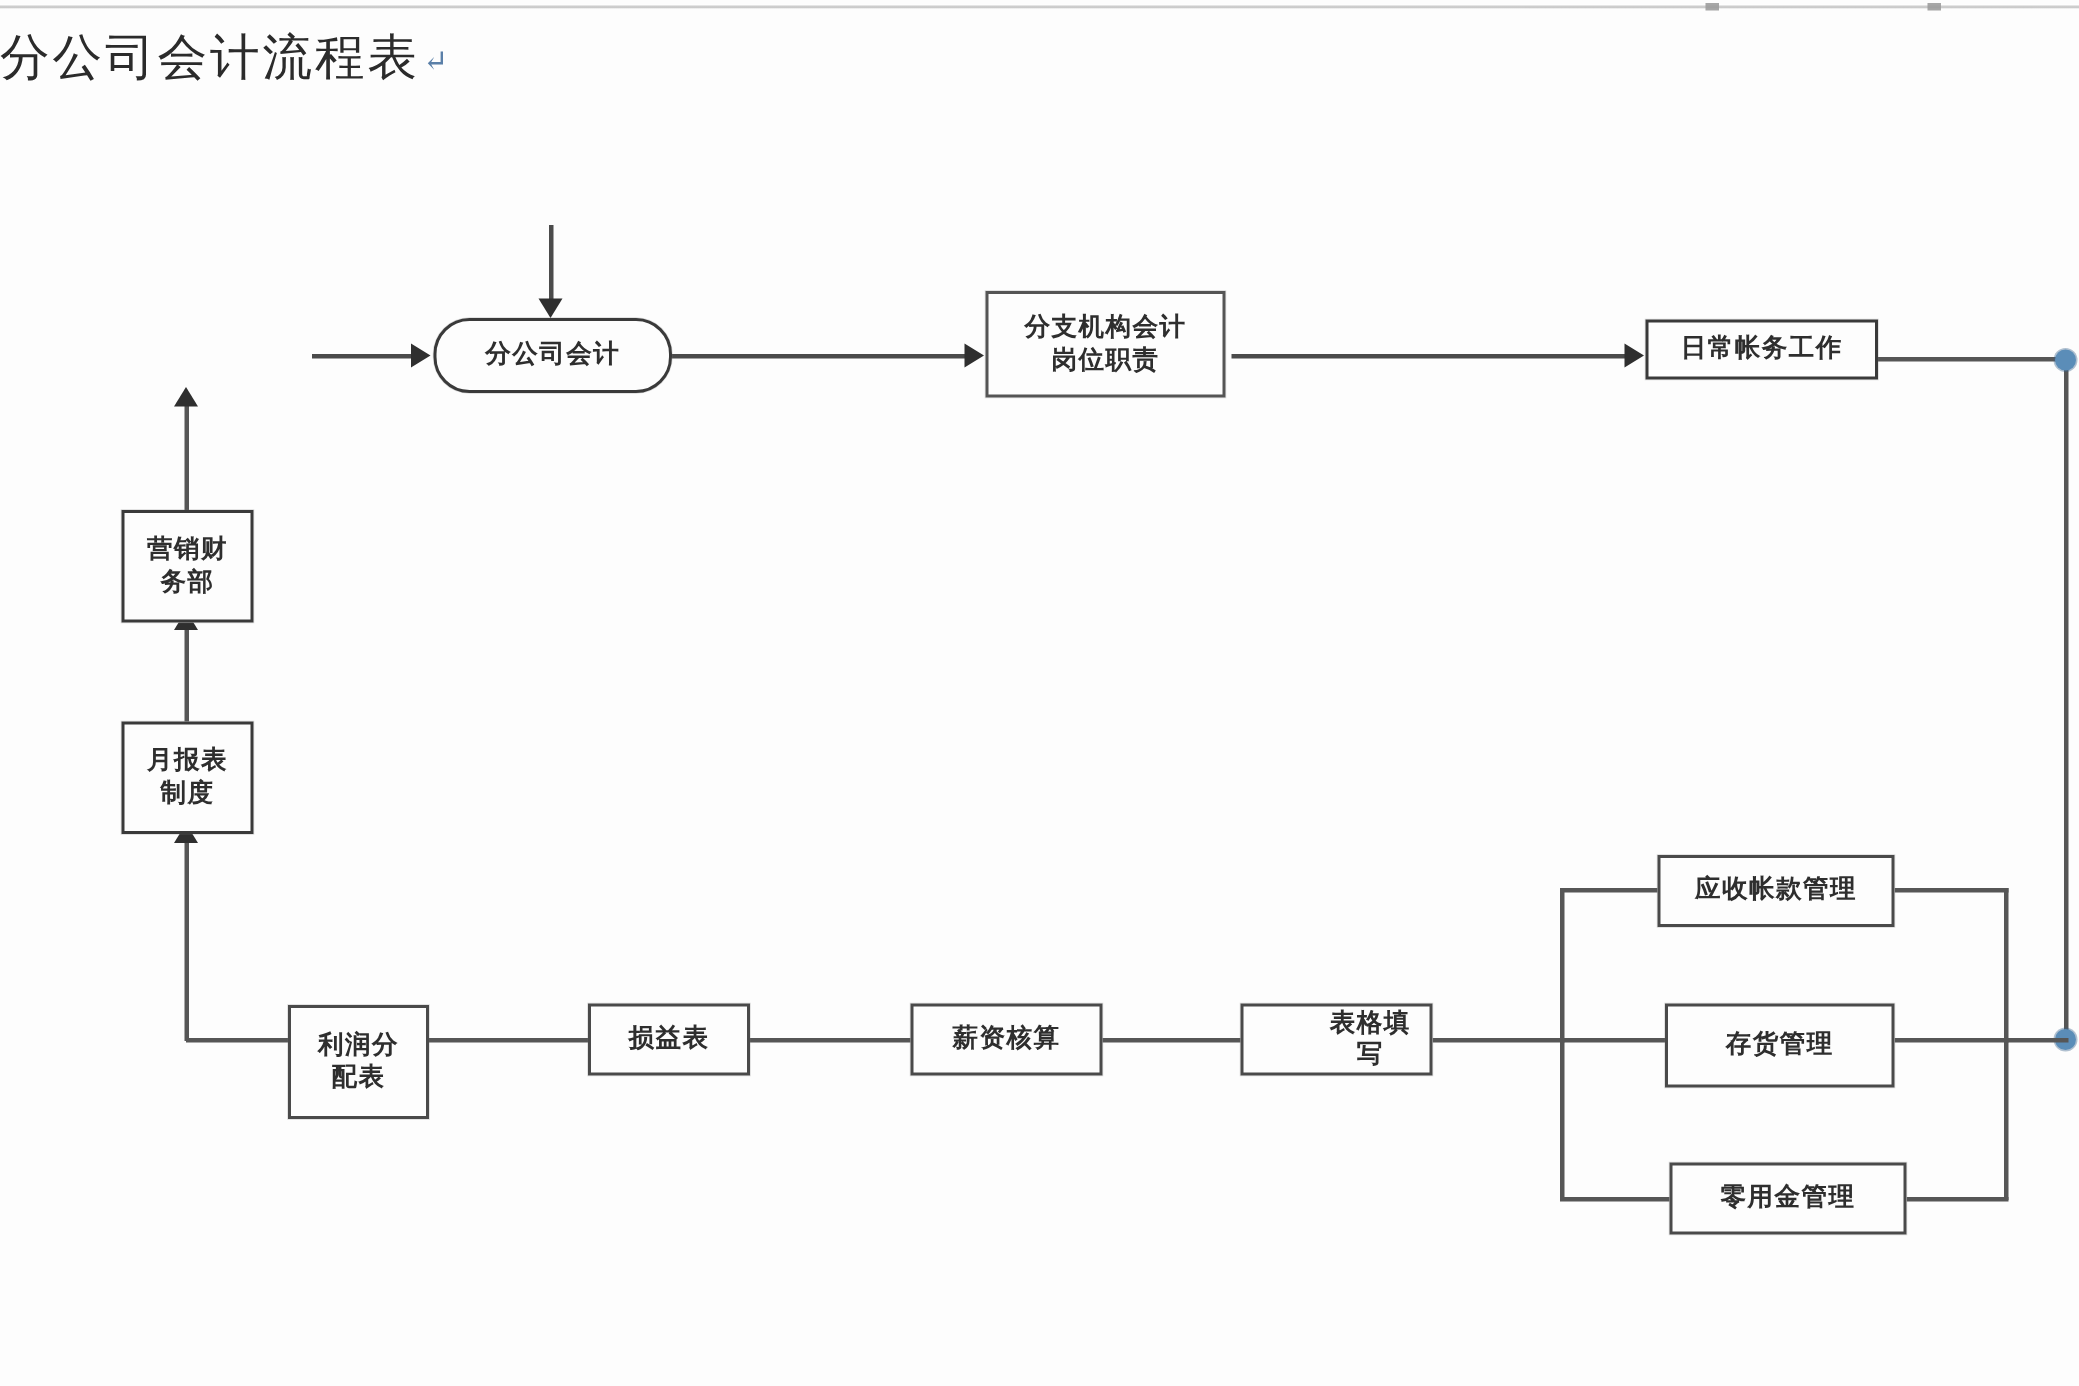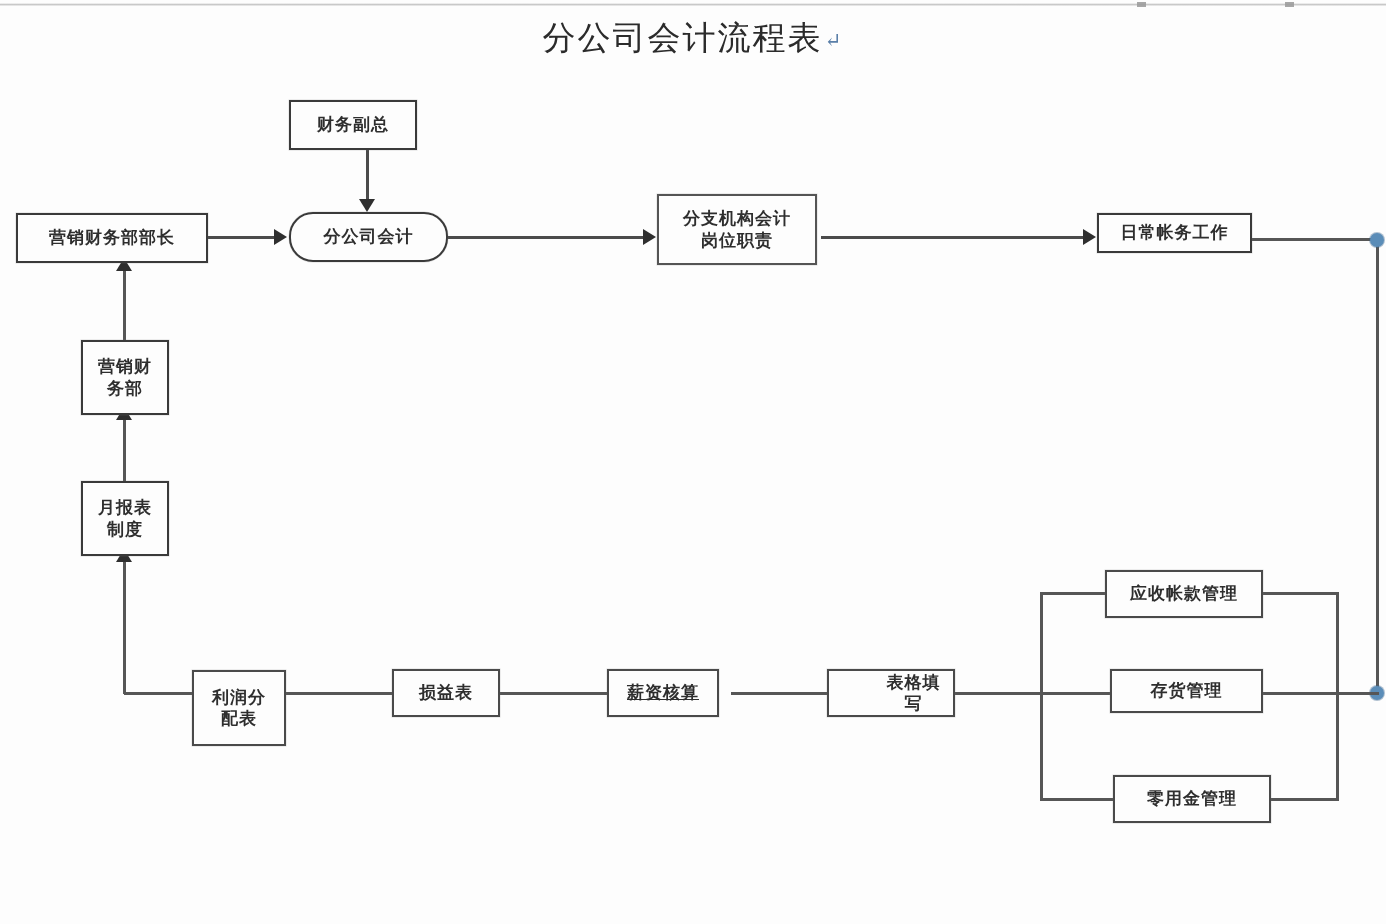--- a/index.html
+++ b/index.html
@@ -35,21 +35,20 @@
     height: 5px;
     background: #8d8d8d;
     opacity: .9;
   }
 
   #title {
     position: absolute;
     left: 0;
     top: 16px;
     width: 1386px;
-    text-align: center;
     font-family: "DejaVu Serif", "Liberation Serif", serif;
     font-size: 33px;
     font-weight: 500;
     color: #2b2b2b;
     letter-spacing: 2px;
     white-space: nowrap;
   }
   #title .pilcrow {
     font-size: 20px;
     color: #5a7fa8;
@@ -169,27 +168,21 @@
   <div class="hline light" style="left:124px; top:692px; width:70px;"></div>
   <div class="vline light" style="left:123px; top:560px; height:134px;"></div>
   <div class="arrow-u" style="left:116px; top:549px;"></div>
 
   <div class="vline light" style="left:123px; top:418px; height:66px;"></div>
   <div class="arrow-u" style="left:116px; top:407px;"></div>
 
   <div class="vline light" style="left:123px; top:266px; height:78px;"></div>
   <div class="arrow-u" style="left:116px; top:258px;"></div>
 
-  <div class="node" style="left:289px; top:100px; width:128px; height:50px;">
-    <span class="lbl">财务副总</span>
-  </div>
-
-  <div class="node" style="left:16px; top:213px; width:192px; height:50px;">
-    <span class="lbl">营销财务部部长</span>
-  </div>
+
 
   <div class="node" style="left:289px; top:212px; width:159px; height:50px;border-radius:24px;">
     <span class="lbl">分公司会计</span>
   </div>
 
   <div class="node soft" style="left:657px; top:194px; width:160px; height:71px;">
     <span class="lbl">分支机构会计
 岗位职责</span>
   </div>
 
@@ -209,33 +202,33 @@
 
   <div class="node thin" style="left:392px; top:669px; width:108px; height:48px;">
     <span class="lbl">损益表</span>
   </div>
 
   <div class="node thin" style="left:192px; top:670px; width:94px; height:76px;">
     <span class="lbl">利润分
 配表</span>
   </div>
 
-  <div class="node thin" style="left:607px; top:669px; width:112px; height:48px;text-decoration:underline;">
+  <div class="node thin" style="left:607px; top:669px; width:128px; height:48px;">
     <span class="lbl">薪资核算</span>
   </div>
 
   <div class="node thin" style="left:827px; top:669px; width:128px; height:48px;padding-left:45px;">
     <span class="lbl">表格填写</span>
   </div>
 
   <div class="node thin" style="left:1105px; top:570px; width:158px; height:48px;">
     <span class="lbl">应收帐款管理</span>
   </div>
 
-  <div class="node thin" style="left:1110px; top:669px; width:153px; height:44px;">
+  <div class="node thin" style="left:1110px; top:669px; width:153px; height:56px;">
     <span class="lbl">存货管理</span>
   </div>
 
   <div class="node thin" style="left:1113px; top:775px; width:158px; height:48px;">
     <span class="lbl">零用金管理</span>
   </div>
 
 </div>
 
 </body></html>

